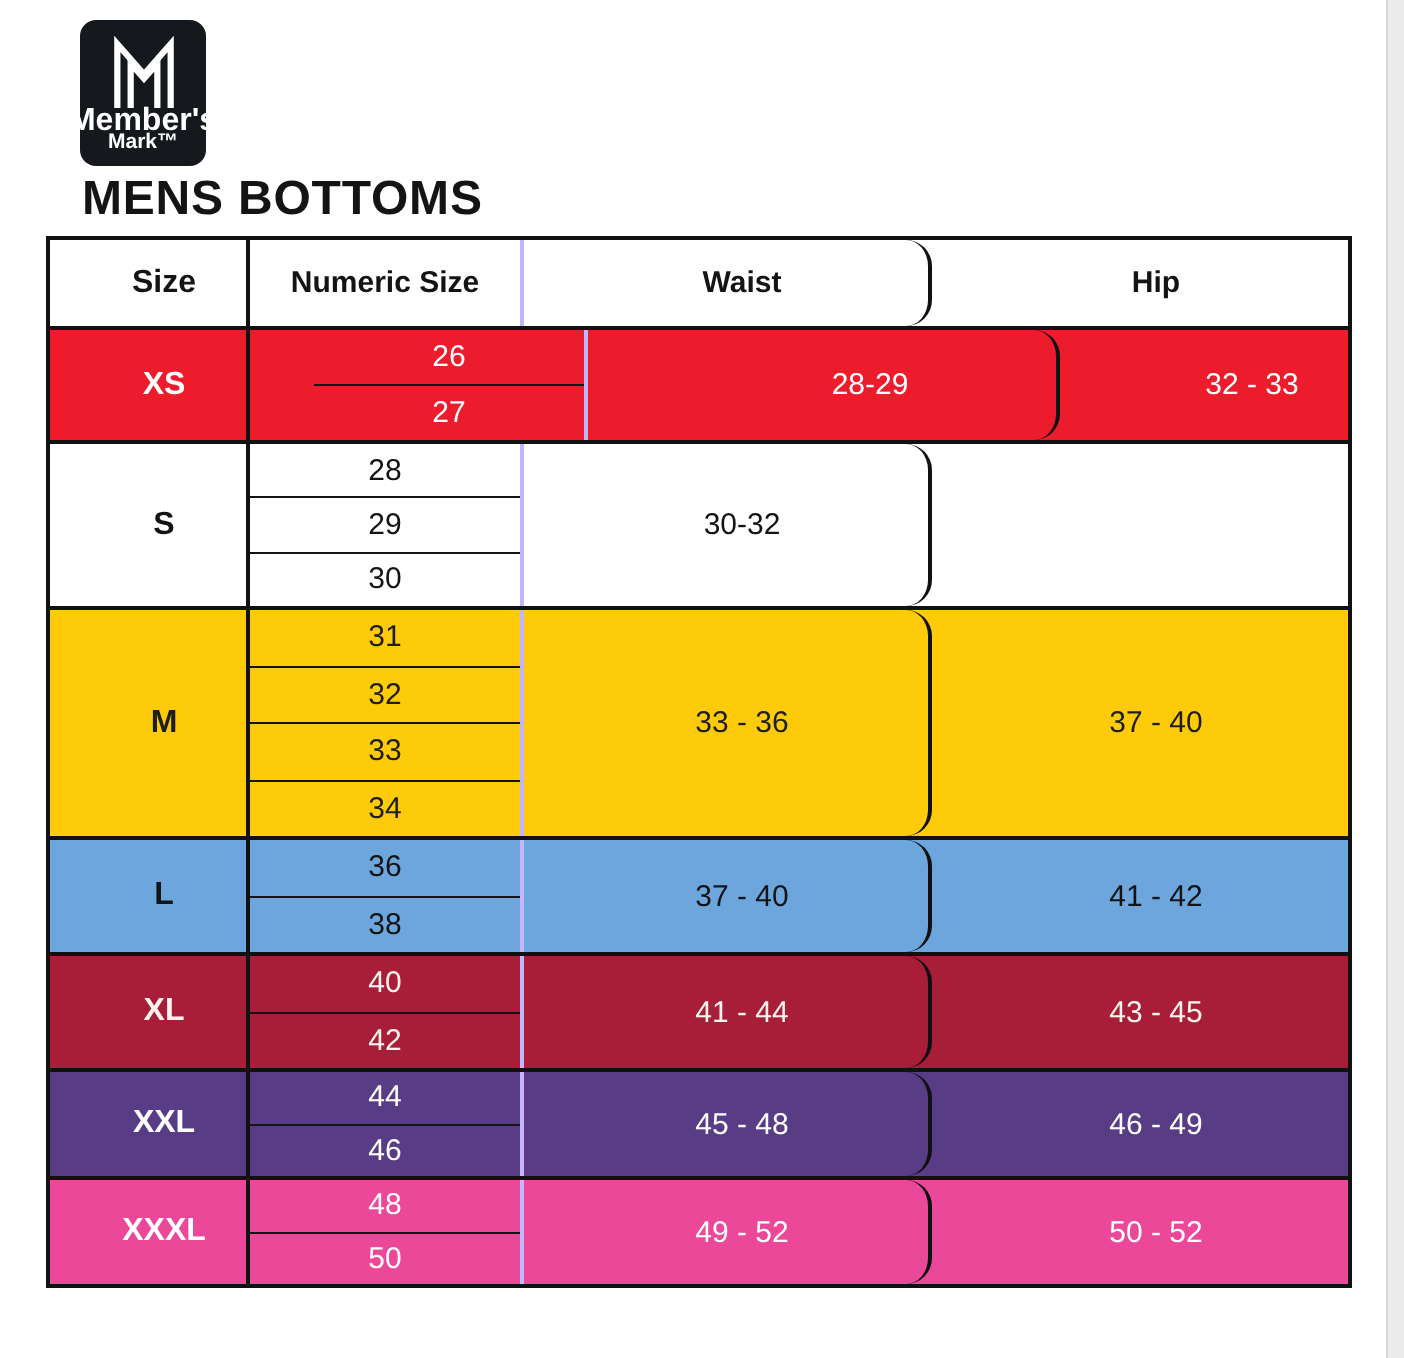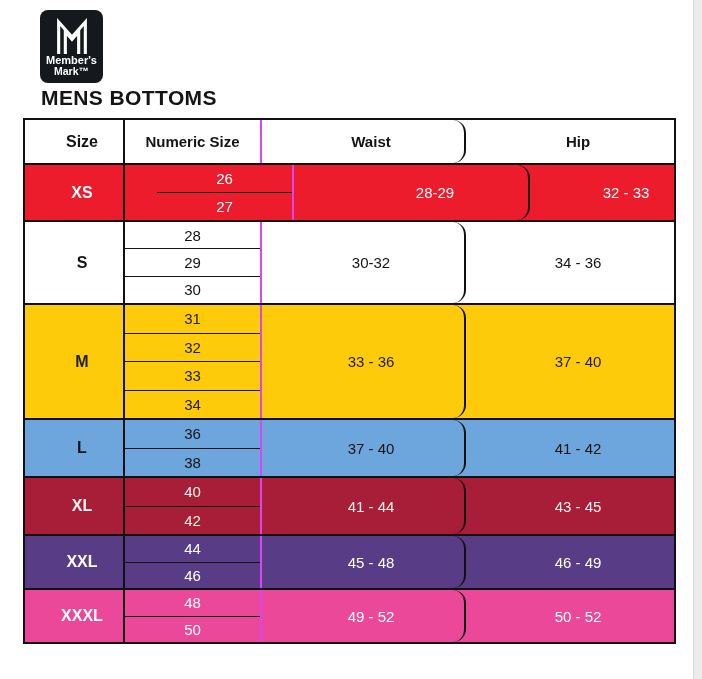--- a/index.html
+++ b/index.html
@@ -8,27 +8,27 @@
     font-family:"Liberation Sans", sans-serif;overflow:hidden;
   }
 
   
   .logo{
     position:absolute;left:40px;top:10px;width:63px;height:73px;
     border-radius:8px;display:flex;flex-direction:column;align-items:center;
     padding-top:4px;box-sizing:border-box;
   }
   .logo svg{width:46px;height:40px;display:block;}
-  .logo .l1{color:#fff;font-weight:bold;font-size:11px;line-height:11px;margin-top:1px;}
+  .logo .l1{color:#fff;font-weight:bold;font-size:16px;line-height:11px;margin-top:1px;}
   .logo .l2{color:#fff;font-weight:bold;font-size:10.5px;line-height:11px;text-align:right;}
 
   
   .page-title{
     position:absolute;left:41px;top:86px;
-    font-size:21px;font-weight:bold;letter-spacing:0.4px;color:#141414;
+    font-size:24px;font-weight:bold;letter-spacing:0.4px;color:#141414;
   }
 
   
   .size-table{
     position:absolute;left:23px;top:118px;width:653px;
     border:2px solid #111;box-sizing:border-box;
     font-size:15px;color:#141414;
   }
   .trow{display:flex;box-sizing:border-box;}
   .trow + .trow{border-top:2px solid #111;}
@@ -40,21 +40,21 @@
   .r-xl{height:58px;}
   .r-xxl{height:54px;}
   .r-xxxl{height:54px;}
 
   .cell{
     display:flex;align-items:center;justify-content:center;
     box-sizing:border-box;
     padding-left:16px;
   }
   .c-size{width:100px;border-right:2px solid #111;font-weight:bold;font-size:16px;}
-  .c-num{width:137px;border-right:2px solid #d946ef;flex-direction:column;padding:0;}
+  .c-num{width:137px;border-right:2px solid #c4b5fd;flex-direction:column;padding:0;}
   .c-waist{width:204px;border-right:2px solid #111;border-radius:13px;}
   .c-hip{flex:1;}
 
   .numcell{
     flex:1;width:100%;display:flex;align-items:center;justify-content:center;
     box-sizing:border-box;
   }
   .numcell + .numcell{border-top:1.5px solid #141414;}
 
   
@@ -97,21 +97,20 @@
   </div>
 
   <div class="trow r-s" style="background: rgb(255, 255, 255); color: rgb(20, 20, 20);">
     <div class="cell c-size">S</div>
     <div class="cell c-num">
       <div class="numcell">28</div>
       <div class="numcell">29</div>
       <div class="numcell">30</div>
     </div>
     <div class="cell c-waist">30-32</div>
-    <div class="cell c-hip">34 - 36</div>
   </div>
 
   <div class="trow r-m" style="background: rgb(253, 203, 10); color: rgb(30, 30, 30);">
     <div class="cell c-size">M</div>
     <div class="cell c-num">
       <div class="numcell">31</div>
       <div class="numcell">32</div>
       <div class="numcell">33</div>
       <div class="numcell">34</div>
     </div>

